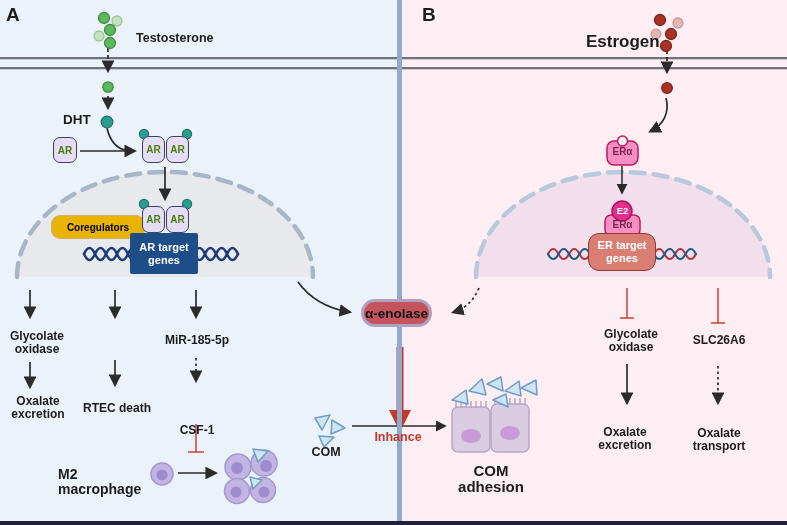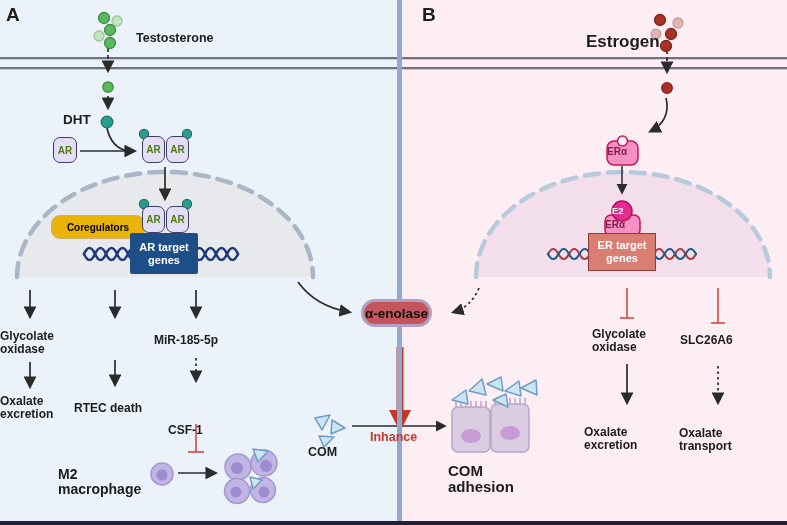--- a/index.html
+++ b/index.html
@@ -6,21 +6,21 @@
   #stage{
     position:relative;width:787px;height:525px;overflow:hidden;
     font-family:"Liberation Sans",sans-serif;background:#eaf1f9;
   }
   .bg{position:absolute;top:0;height:525px;}
   #bgA{left:0;width:400px;background:#ebf2fa;}
   #bgB{left:400px;width:387px;background:#fdeef4;}
   #divider{position:absolute;left:397px;top:0;width:5px;height:521px;background:#93a8cd;}
   #bottombar{position:absolute;left:0;top:521px;width:787px;height:4px;background:#20203a;}
   svg{position:absolute;left:0;top:0;pointer-events:none;}
-  .lbl{position:absolute;font-weight:bold;color:#1c1c1c;text-align:left;
+  .lbl{position:absolute;font-weight:bold;color:#1c1c1c;text-align:center;
        white-space:pre-line;line-height:1.08;}
   .left{text-align:left;}
   .red{color:#c0392b;}
   .panelLetter{font-size:19px;}
   .box{position:absolute;display:flex;align-items:center;justify-content:center;
        font-weight:bold;box-sizing:border-box;}
   .arbox{background:#e4def4;border:1.5px solid #3f3f63;border-radius:7px;
          font-size:10px;color:#4d7c0f;}
   #coregulators{background:#eab308;border:1.5px solid #cdb06e;border-radius:9px;
          font-size:10px;text-align:right;}
@@ -222,21 +222,21 @@
   <div class="lbl red" style="left:192px;top:499px;width:70px;font-size:11px;margin-top:44px;">Recruitment</div>
 
   <div class="lbl" style="left:308px;top:446px;width:36px;font-size:12.5px;">COM</div>
   <div class="lbl red" style="left:370px;top:431px;width:56px;font-size:12.5px;">Inhance</div>
   <div class="box" id="enolase" style="left:361px;top:299px;width:71px;height:28px;">α-enolase</div>
   <div class="lbl" style="left:448px;top:463px;width:86px;font-size:15px;">COM adhesion</div>
 
   <div class="lbl recepLbl" style="left:607px;top:147px;width:31px;">ERα</div>
   <div class="lbl" style="left:612px;top:206px;width:21px;font-size:9.5px;color:#fff;">E2</div>
   <div class="lbl recepLbl" style="left:605px;top:220px;width:35px;">ERα</div>
-  <div class="box genebox" id="erTarget" style="left:588px;top:233px;width:68px;height:38px;">ER target
+  <div class="box genebox" id="erTarget" style="left:588px;top:233px;width:68px;height:38px;border-radius:11px;">ER target
 genes</div>
 
   <div class="lbl" style="left:592px;top:328px;width:78px;font-size:12px;">Glycolate
 oxidase</div>
   <div class="lbl" style="left:680px;top:334px;width:78px;font-size:12px;">SLC26A6</div>
   <div class="lbl" style="left:584px;top:426px;width:82px;font-size:12px;">Oxalate
 excretion</div>
   <div class="lbl" style="left:679px;top:427px;width:80px;font-size:12px;">Oxalate
 transport</div>
 </div>

